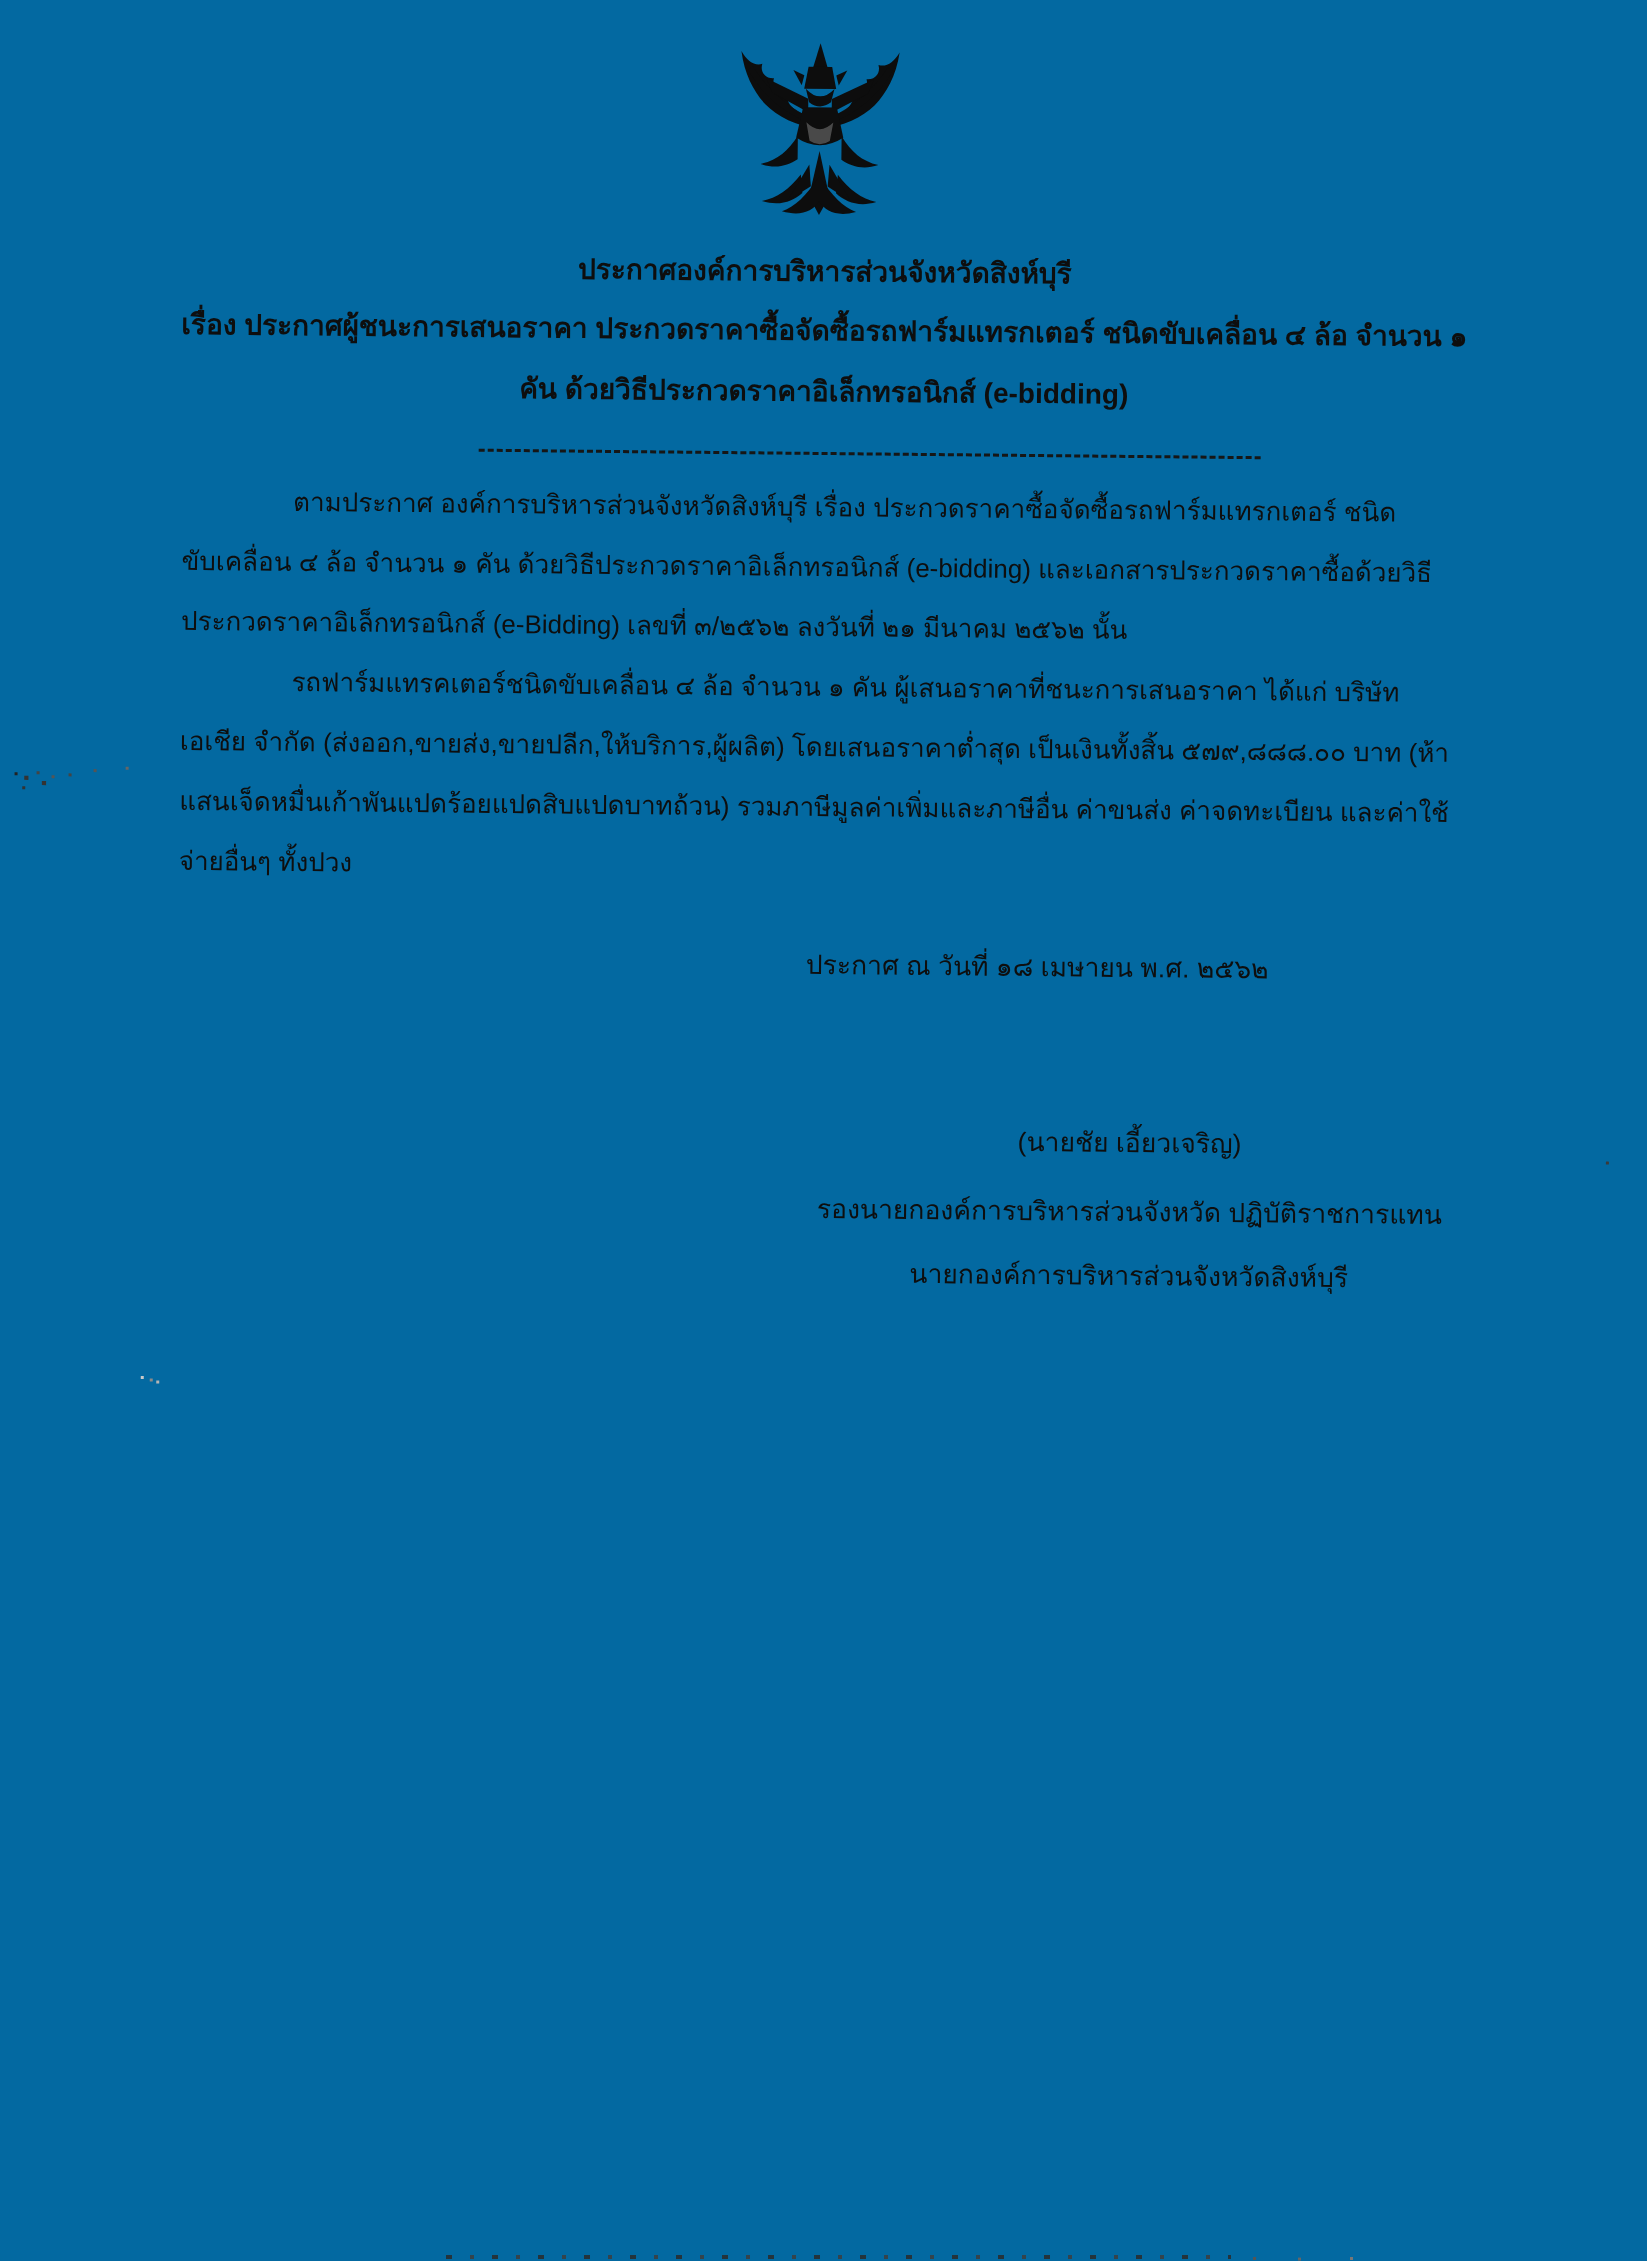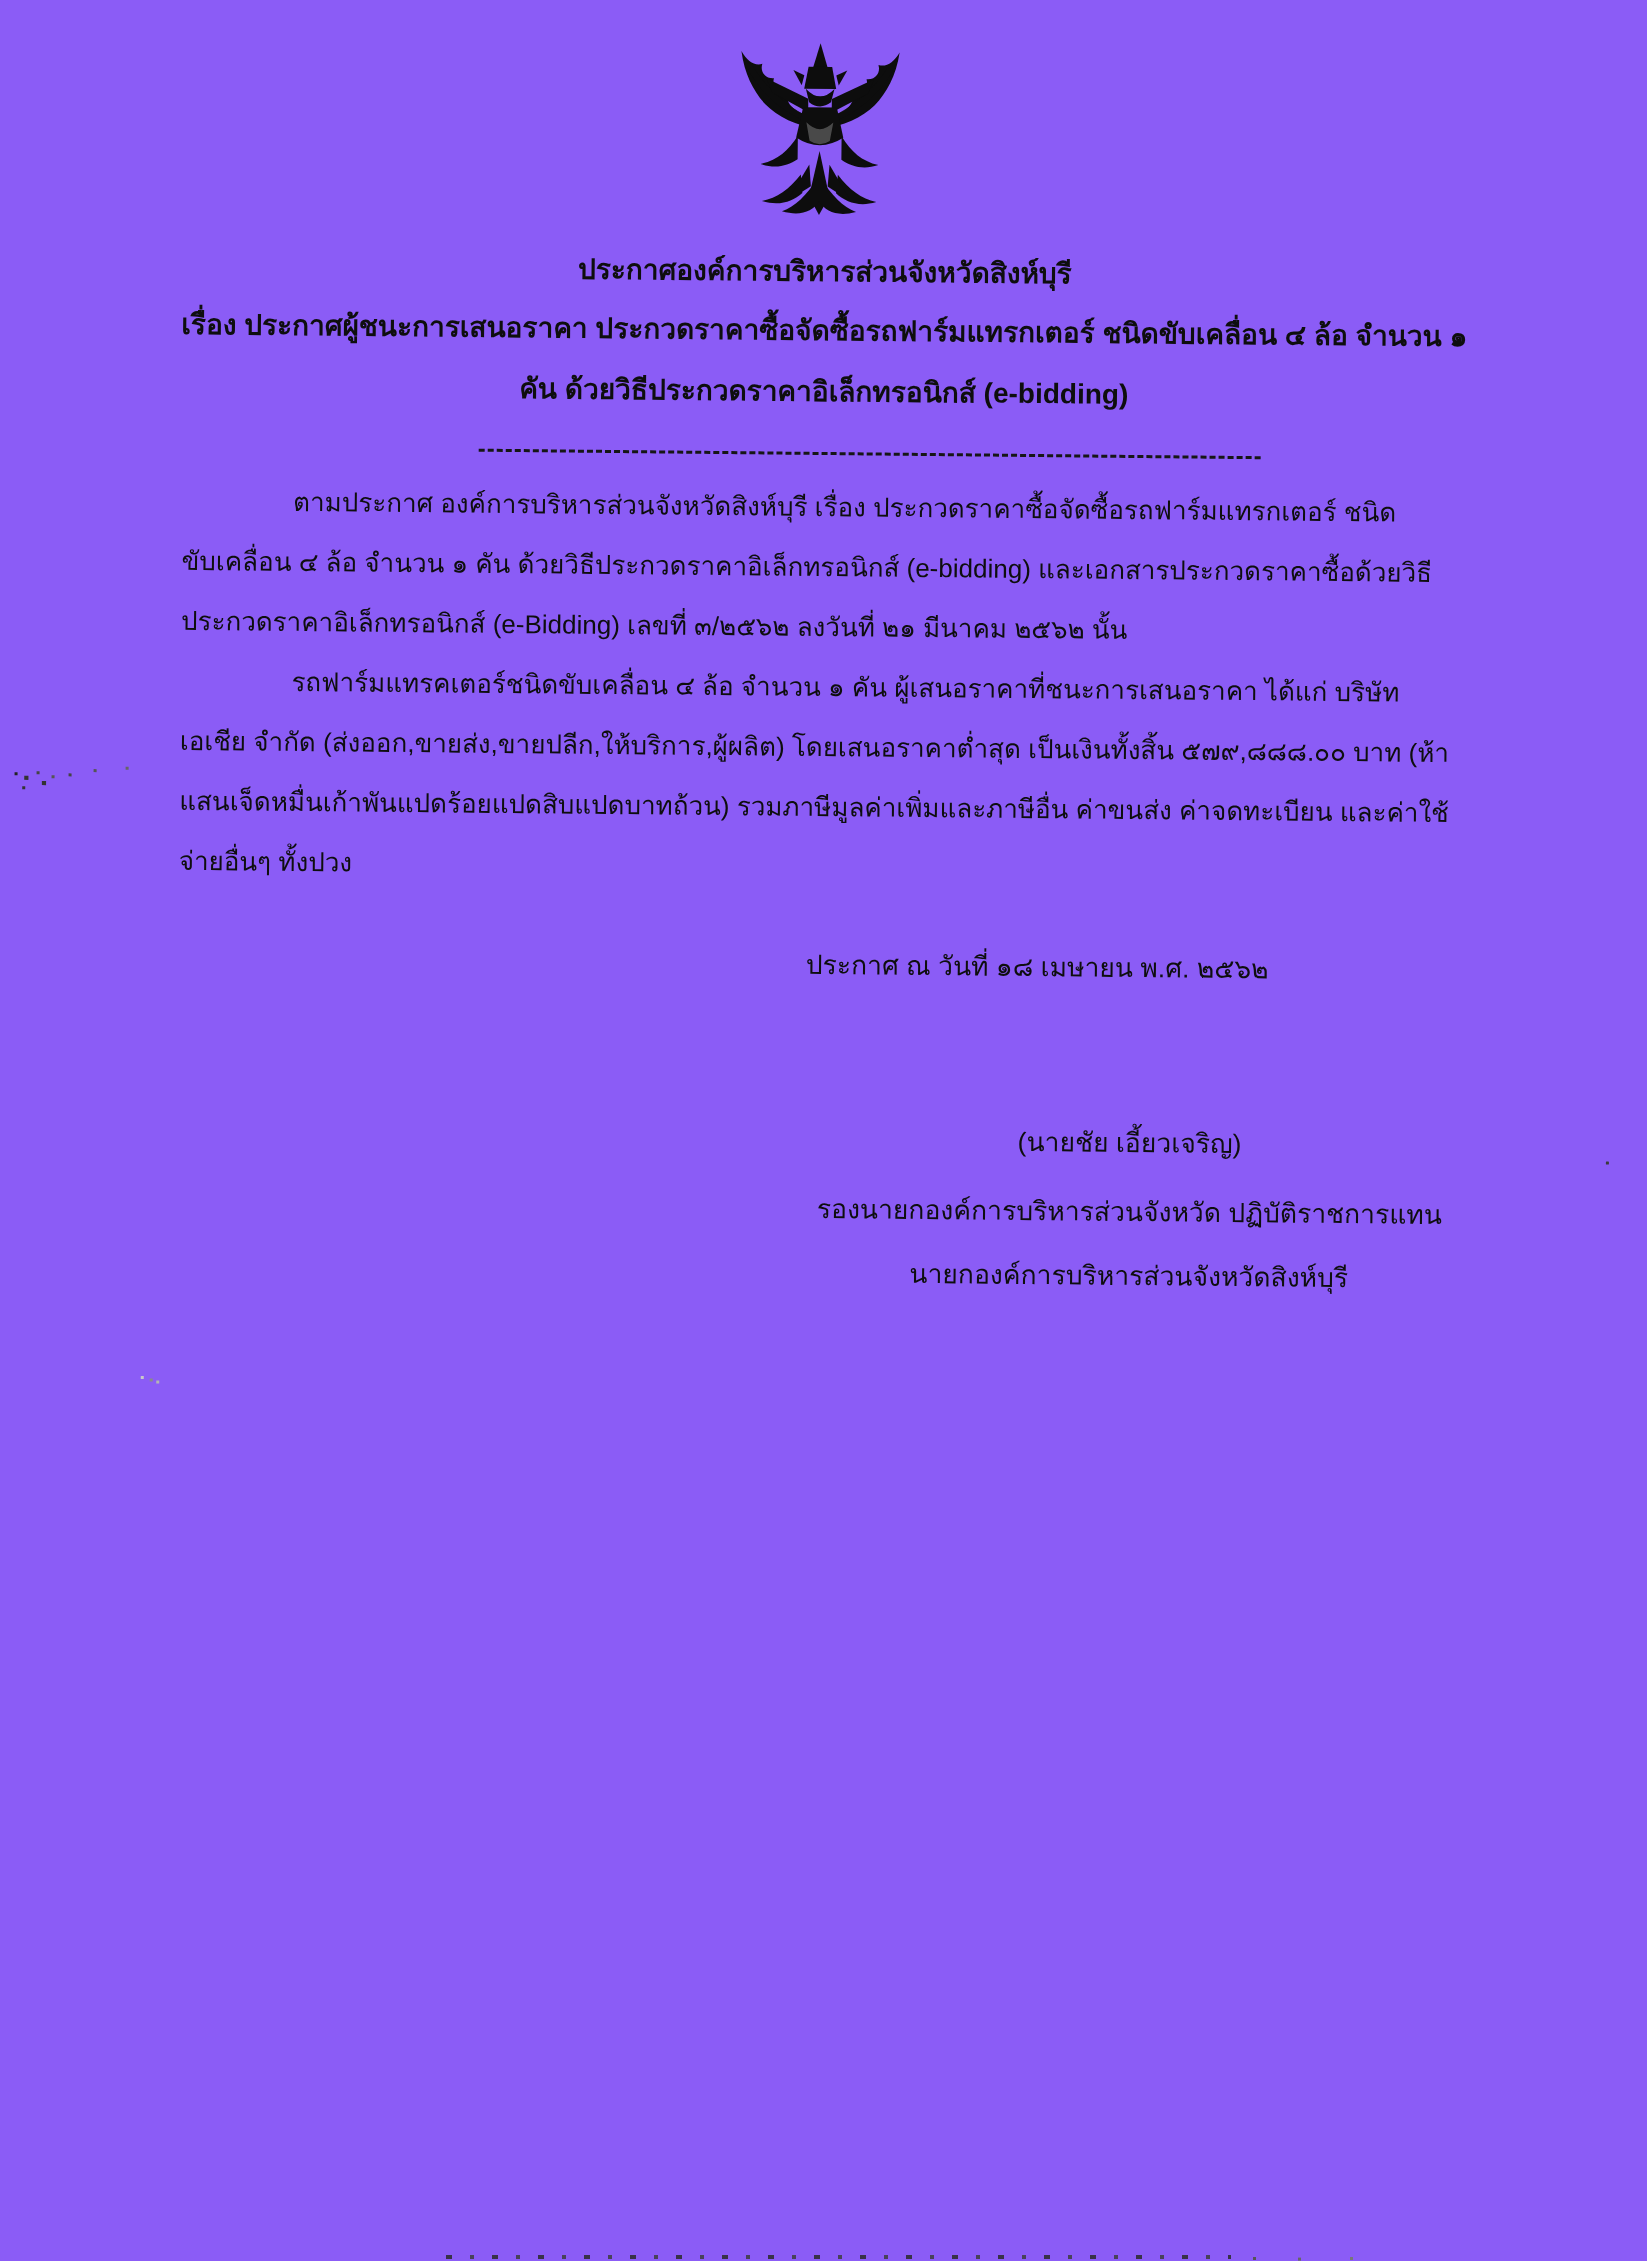--- a/index.html
+++ b/index.html
@@ -1,19 +1,19 @@
 <!DOCTYPE html>
 <html style="font-size:10.3px"><head>
 <meta charset="utf-8">
 <style>
   html,body{margin:0;padding:0;background:#e8e8e8;}
   .page{
     position:relative;
     width:1647px;height:2261px;
-    background:#8b5cf6;
+    background:#0369a1;
     overflow:hidden;
     font-family:"Liberation Sans","DejaVu Sans",sans-serif;
     color:#0e0e0e;
   }
   .skew{position:absolute;left:0;top:0;width:1647px;height:2261px;
     transform:rotate(0.55deg);transform-origin:824px 420px;}
   .line{position:absolute;white-space:nowrap;font-size:25px;line-height:1.35;}
   .title-line{left:0;width:1647px;text-align:center;font-weight:bold;font-size:28px;}
   .para-line{left:183px;width:1292px;font-size:26px;}
   .indent{text-indent:111px;}

